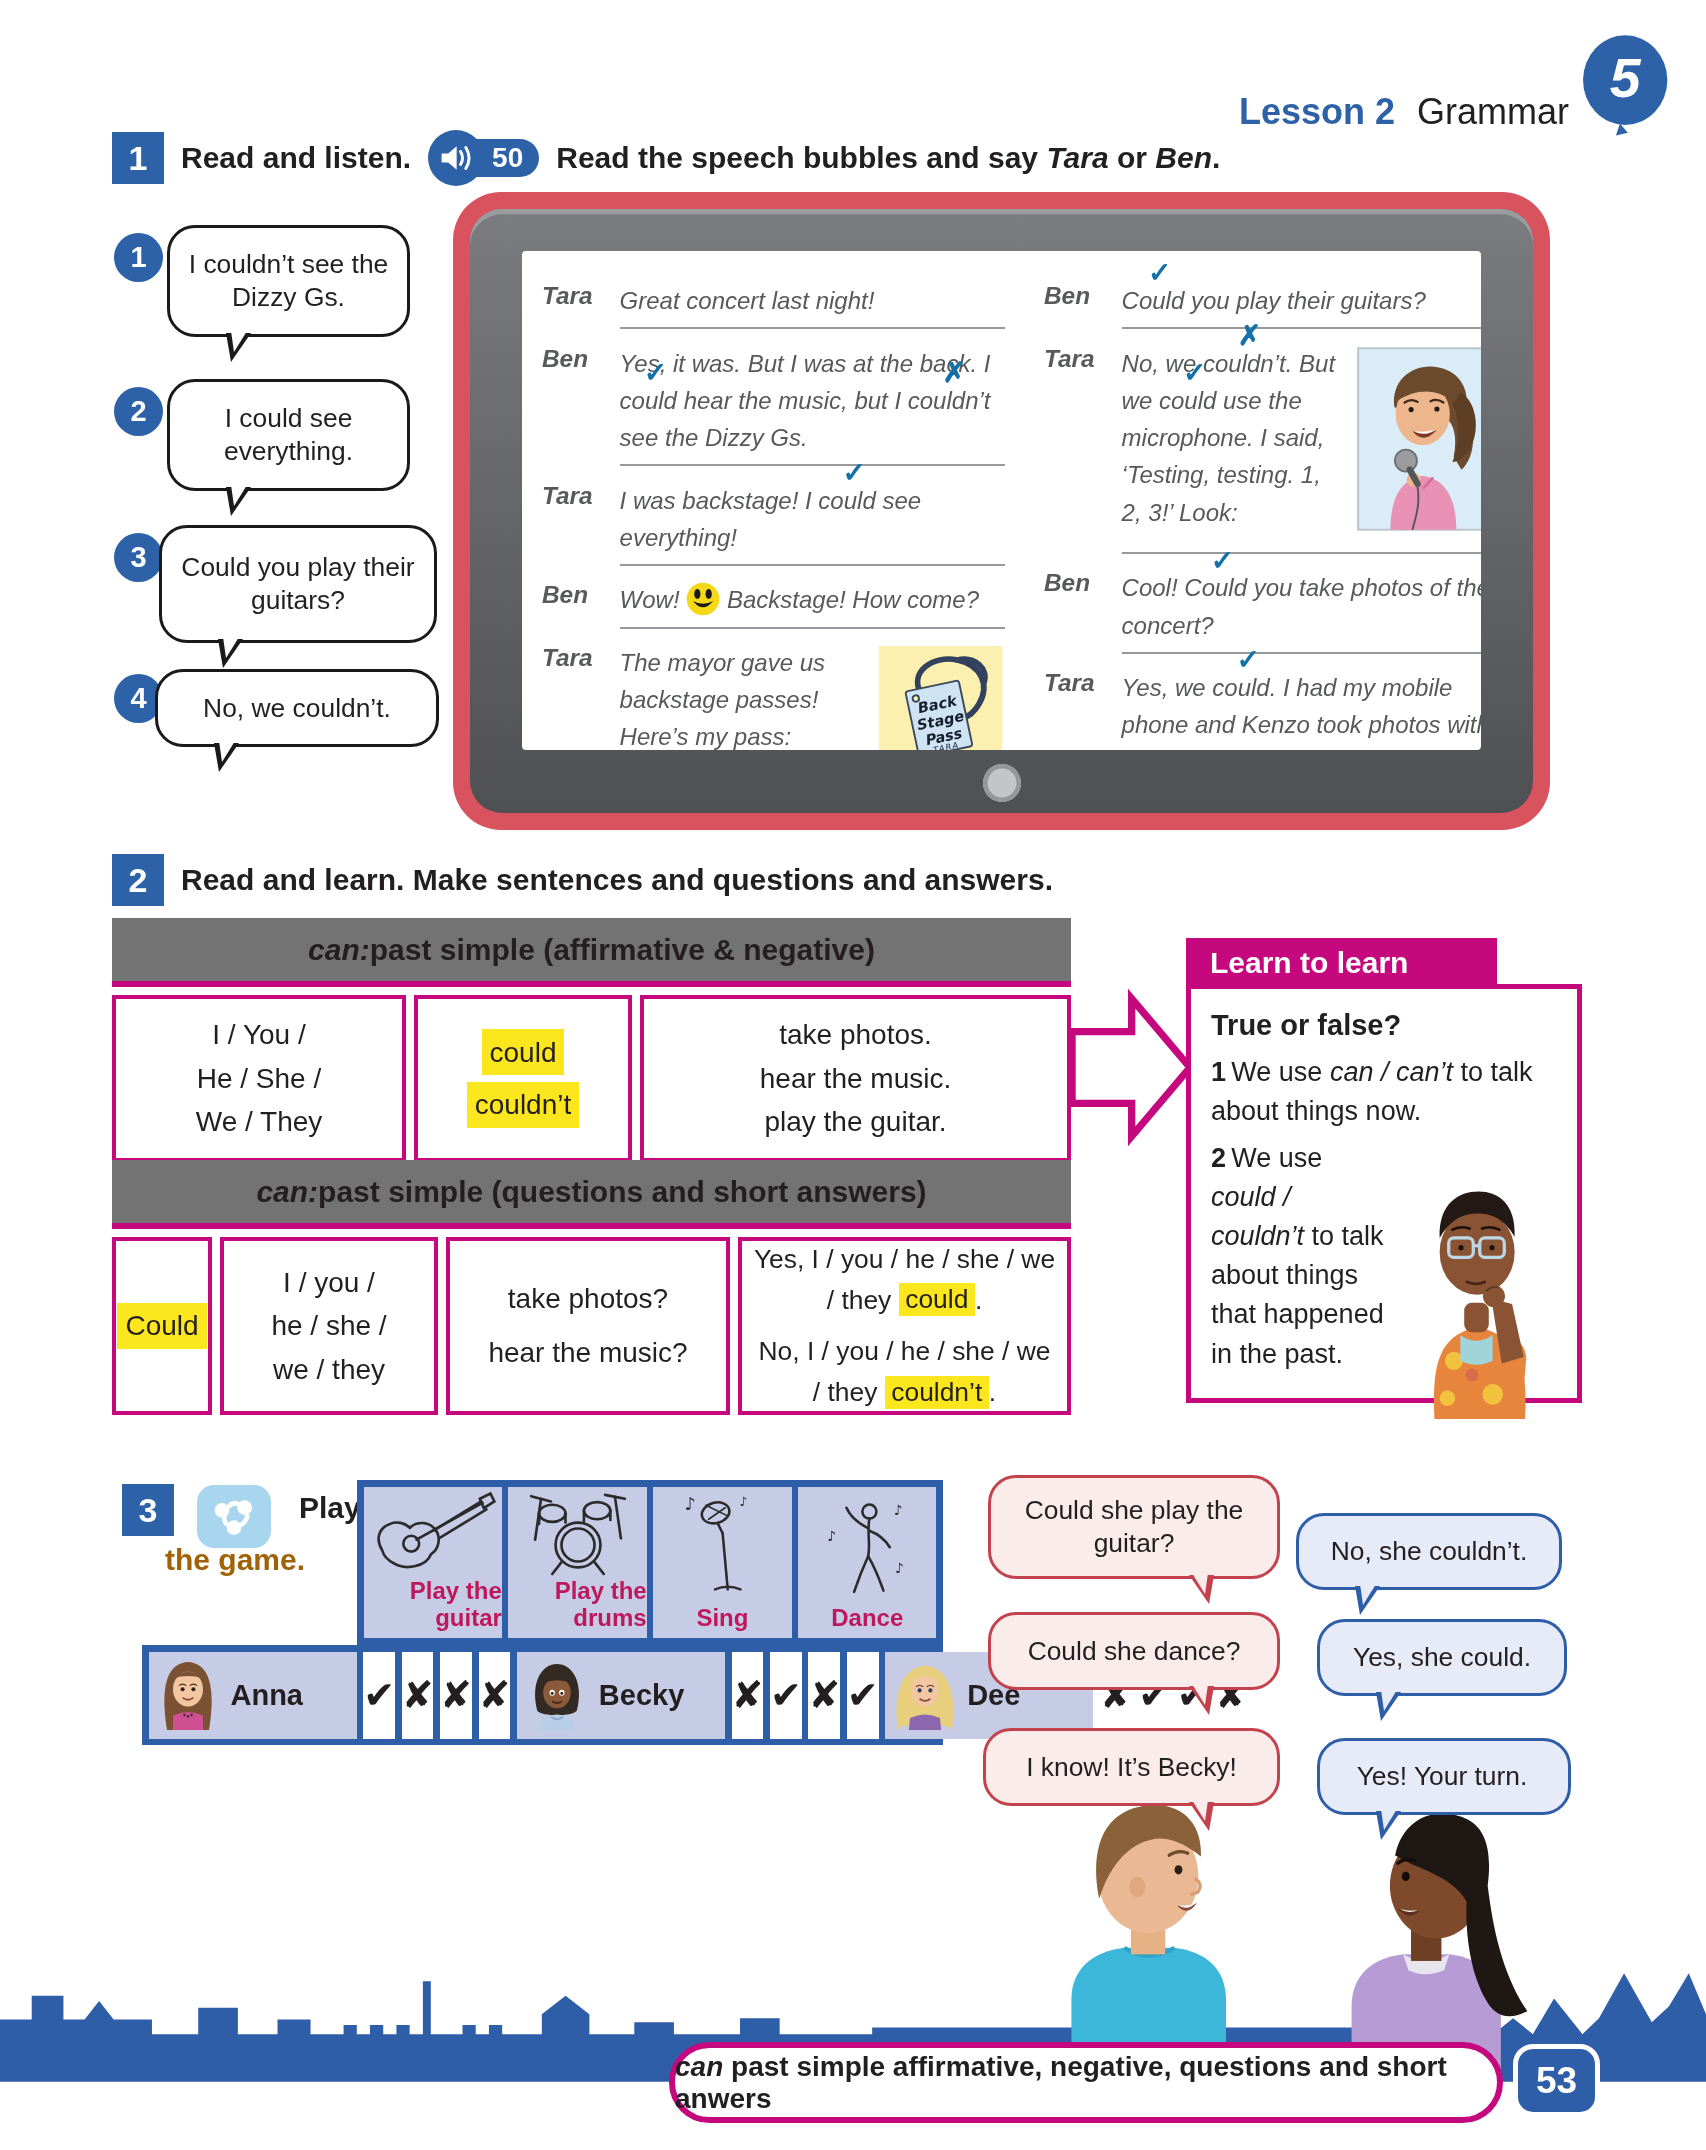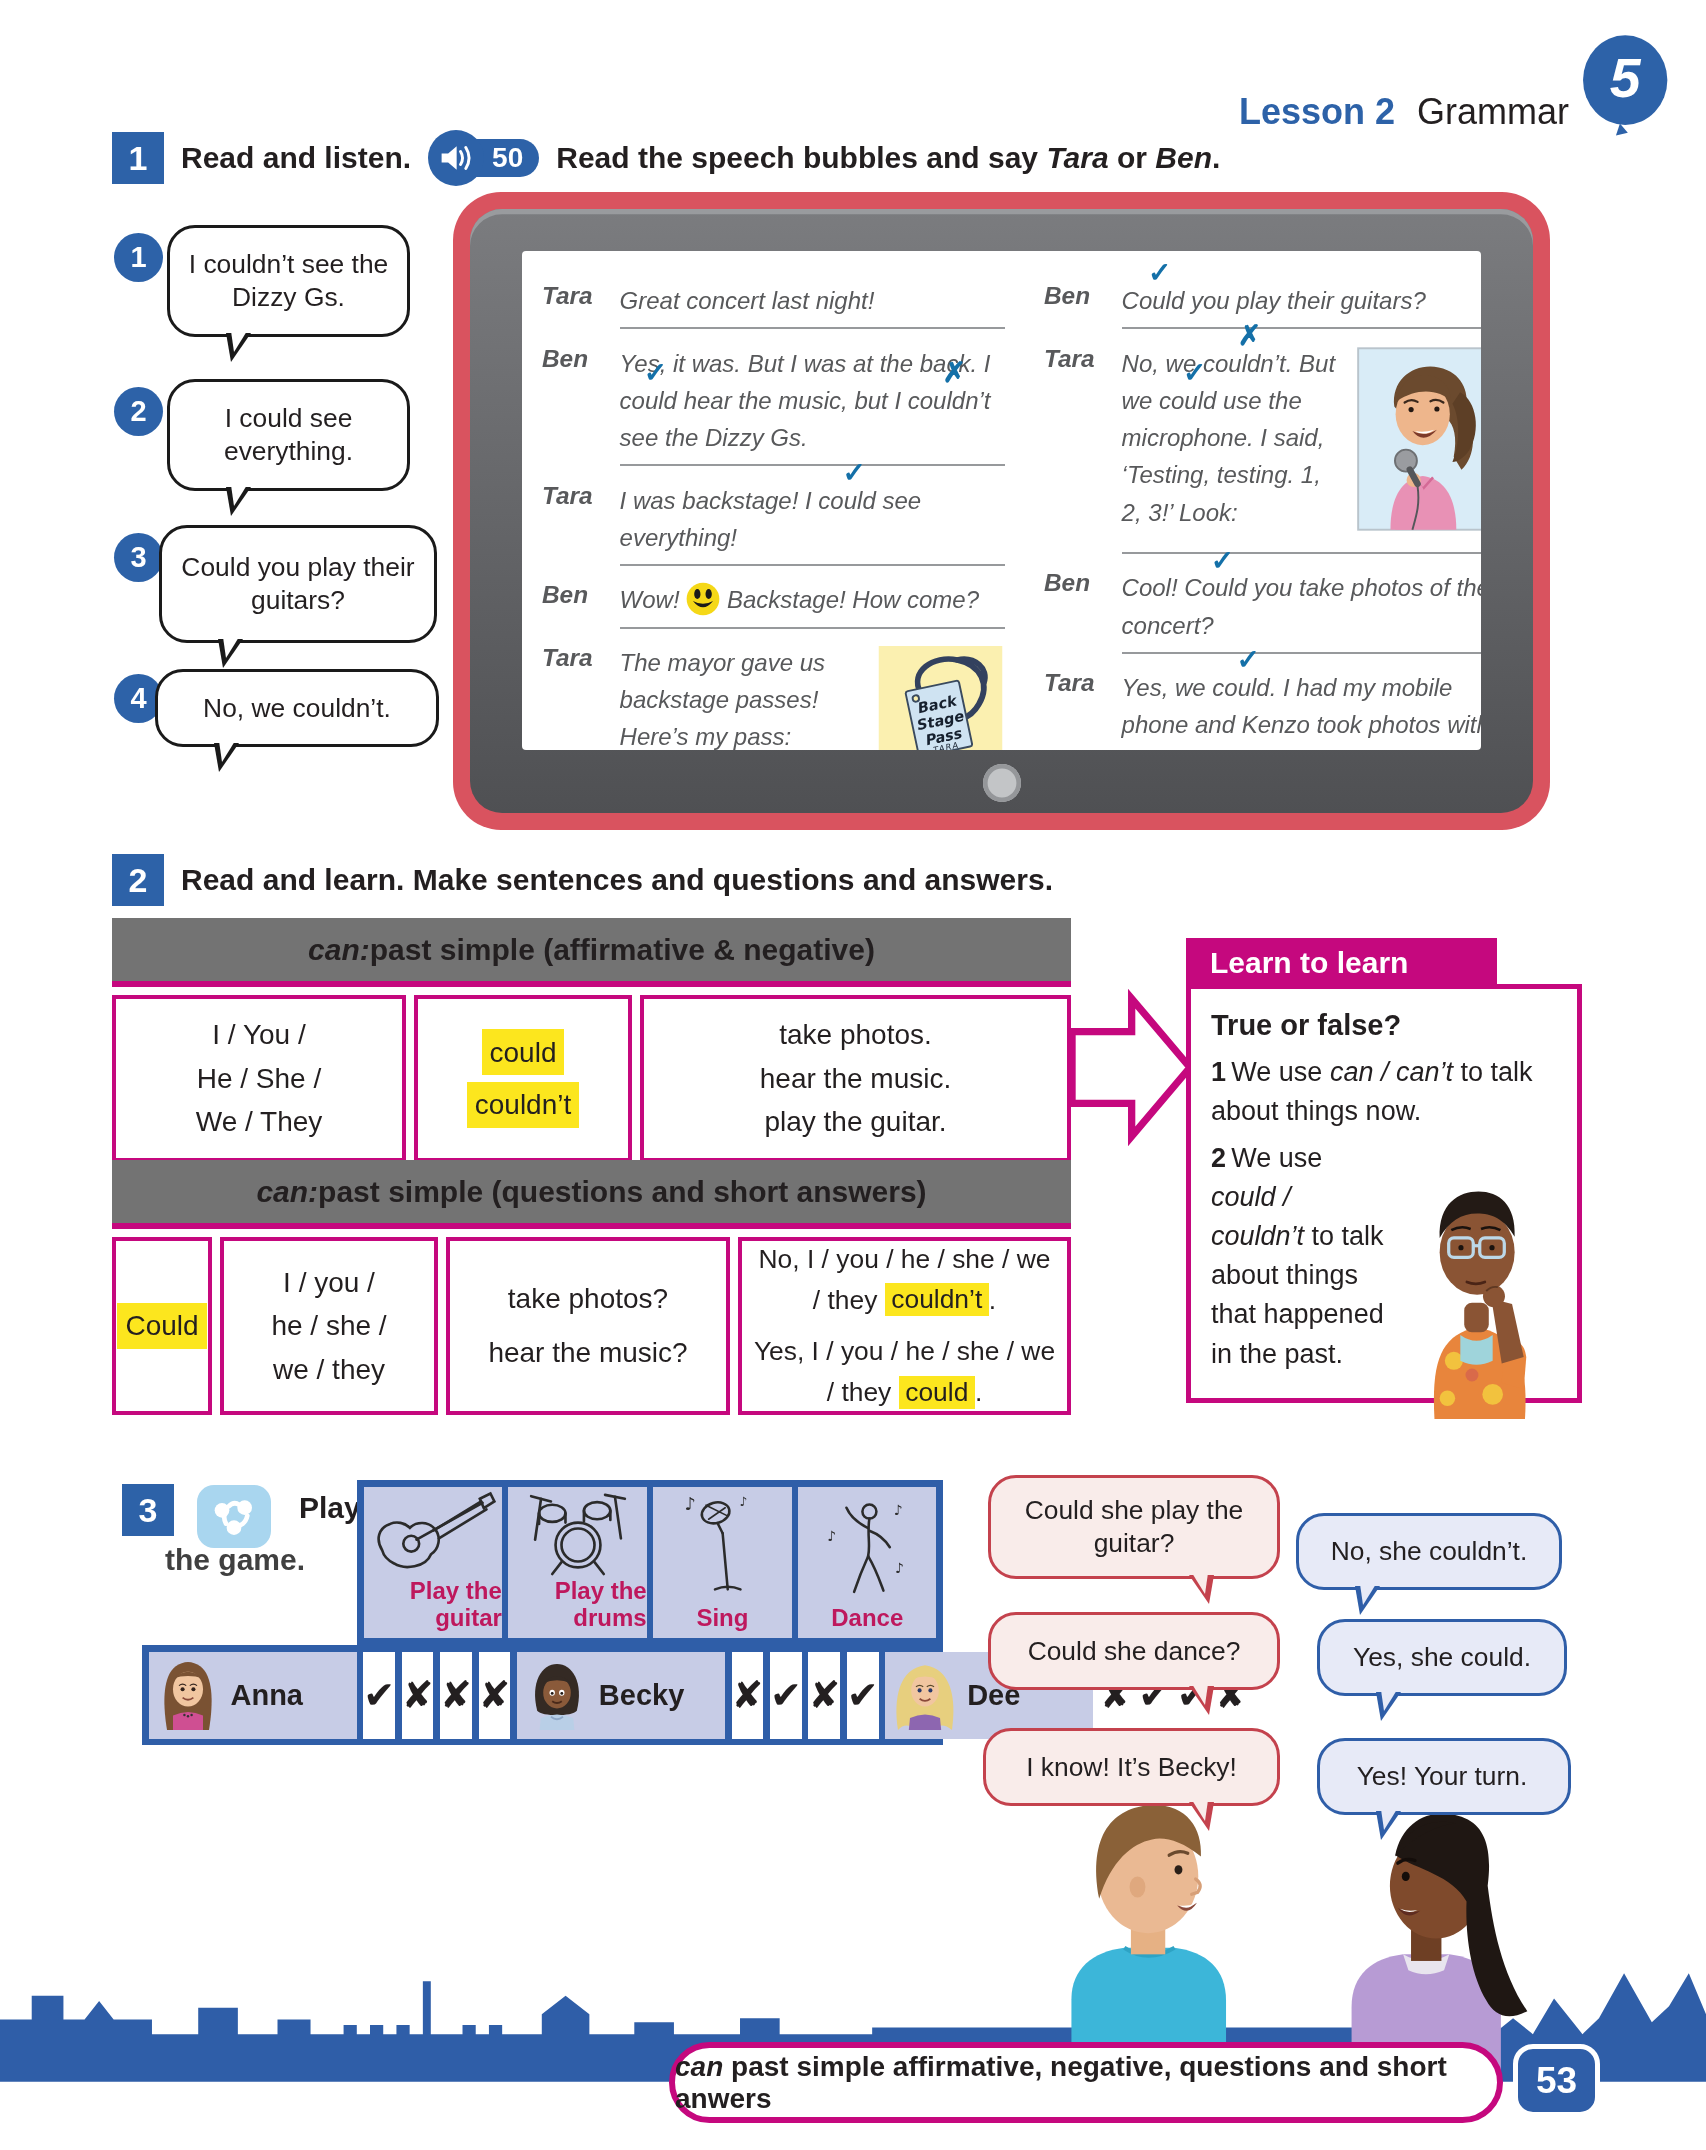--- a/index.html
+++ b/index.html
@@ -74,21 +74,21 @@
               background:#fff; padding:20px 17px 6.6px 20px; }
   .ltl-q { font-weight:bold; font-size:29px; color:#231f20; margin-bottom:10.6px; }
   .ltl-item { font-size:27px; color:#231f20; line-height:1.45; margin-bottom:8px; }
   .ltl-item b { margin-right:5.3px; }
   .boyfloat { float:right; width:167px; height:278px; margin:2.6px 0 0 4px; }
 
   
   .gameicon { position:absolute; left:197px; top:1485px; width:74px; height:63px; background:#a9d6ef; border-radius:17px;
               display:flex; align-items:center; justify-content:center; }
   .ex3-t1 { position:absolute; left:299px; top:1491px; font-size:30px; font-weight:bold; color:#231f20; }
-  .ex3-t2 { position:absolute; left:165px; top:1543px; font-size:30px; font-weight:bold; color:#404040; }
+  .ex3-t2 { position:absolute; left:165px; top:1543px; font-size:30px; font-weight:bold; color:#a16207; }
 
   .gametable { position:absolute; left:142px; top:1480px; width:801px; }
   .gt3-header { margin-left:215px; background:#2f5ea8; padding:6.6px; display:flex; gap:6.6px; height:165px; }
   .hcell { flex:1; background:#c7cce6; display:flex; flex-direction:column; align-items:center; justify-content:flex-end; padding-bottom:6.6px; }
   .hcell .ic { flex:1; display:flex; align-items:center; justify-content:center; }
   .hcell .lb { font-size:24px; font-weight:bold; color:#be185d; text-align:right; line-height:1.12; }
   .gt3-body { background:#2f5ea8; padding:6.6px; display:flex; flex-direction:row; gap:6.6px; }
   .gt3-row { display:flex; gap:6.6px; height:87px; }
   .ncell { flex:0 0 208px; background:#c7cce6; display:flex; align-items:center; gap:9.3px; padding-left:6.6px; overflow:hidden; }
   .ncell .nm { font-size:29px; font-weight:bold; color:#231f20; }
@@ -272,22 +272,22 @@
       <div class="gcell" style="flex:0 0 218px;" id="t2c2">
           <div>I / you /</div>
           <div>he / she /</div>
           <div>we / they</div>
         </div>
       <div class="gcell" style="flex:0 0 284px;" id="t2c3">
           <div style="margin: 5.3px 0px;">take photos?</div>
           <div style="margin: 5.3px 0px;">hear the music?</div>
         </div>
       <div class="gcell" style="flex:1; font-size:26.4px;" id="t2c4">
+          <div style="margin: 5.3px 9.3px;">Yes, I / you / he / she / we / they <span class="hl">could</span>.</div>
           <div style="margin: 5.3px 9.3px;">No, I / you / he / she / we / they <span class="hl">couldn’t</span>.</div>
-          <div style="margin: 5.3px 9.3px;">Yes, I / you / he / she / we / they <span class="hl">could</span>.</div>
         </div>
     </div>
   </div>
 
   <svg class="arrow-right" width="126" height="159" viewBox="0 0 190 240">
     <path d="M6,66 H96 V16 L184,120 L96,224 V174 H6 Z" fill="#ffffff" stroke="#c5087e" stroke-width="11"></path>
   </svg>
 
   <div class="learntab">Learn to learn</div>
   <div class="learnbox">

